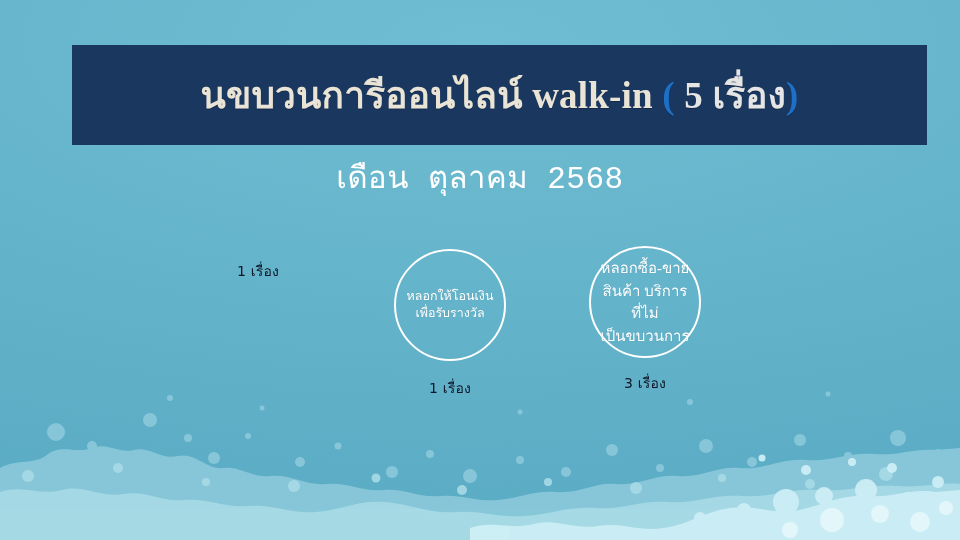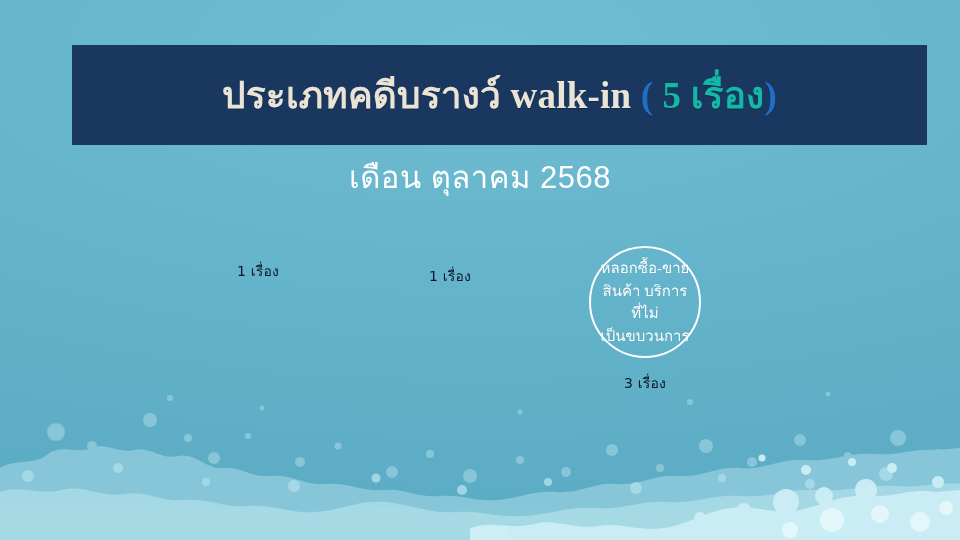--- a/index.html
+++ b/index.html
@@ -53,31 +53,31 @@
     color: #e9e4d6;
     white-space: nowrap;
     letter-spacing: 0.2px;
     text-shadow: 0 1px 0 rgba(0,0,0,0.25);
   }
   .title-text .paren {
     color: #1e6fc6;
     font-weight: bold;
   }
   .title-text .count {
-    color: #14b8a6;
+    color: #e5e5e5;
   }
 
   
   .subtitle {
     position: absolute;
     top: 152px;
     left: 0;
     width: 960px;
     text-align: center;
-    font-family: Liberation Sans, sans-serif;
+    font-family: Liberation Mono, monospace;
     font-weight: 300;
     font-size: 31px;
     color: #ffffff;
     letter-spacing: 0.5px;
   }
 
   
   .circles {
     position: absolute;
     top: 246px;
@@ -217,32 +217,36 @@
         <circle cx="832" cy="170" r="12"></circle>
           <circle cx="880" cy="164" r="9"></circle>
         <circle cx="920" cy="172" r="10"></circle>
           <circle cx="790" cy="180" r="8"></circle>
         <circle cx="946" cy="158" r="7"></circle>
       </g>
     </svg>
   </div>
 
   <div class="title-bar">
-    <div class="title-text"><span>ประเภทคดีบรางว์ walk-in </span><span class="paren">(</span><span class="count"> 5 เรื่อง</span><span class="paren">)</span></div>
+    <div class="title-text"><span>นขบวนการีออนไลน์ walk-in </span><span class="paren">(</span><span class="count"> 5 เรื่อง</span><span class="paren">)</span></div>
   </div>
 
   <div class="subtitle">เดือน ตุลาคม 2568</div>
 
   <div class="circles">
 
     <div class="node" id="node-0">
       <div class="count-label">1 เรื่อง</div>
     </div>
 
     <div class="node" id="node-1">
+      <div class="ring">
+        <div class="ring-label">หลอกให้โอนเงิน
+เพื่อรับรางวัล</div>
+      </div>
       <div class="count-label">1 เรื่อง</div>
     </div>
 
     <div class="node" id="node-2">
       <div class="ring">
         <div class="ring-label">หลอกซื้อ-ขาย
 สินค้า บริการ ที่ไม่
 เป็นขบวนการ</div>
       </div>
       <div class="count-label">3 เรื่อง</div>

